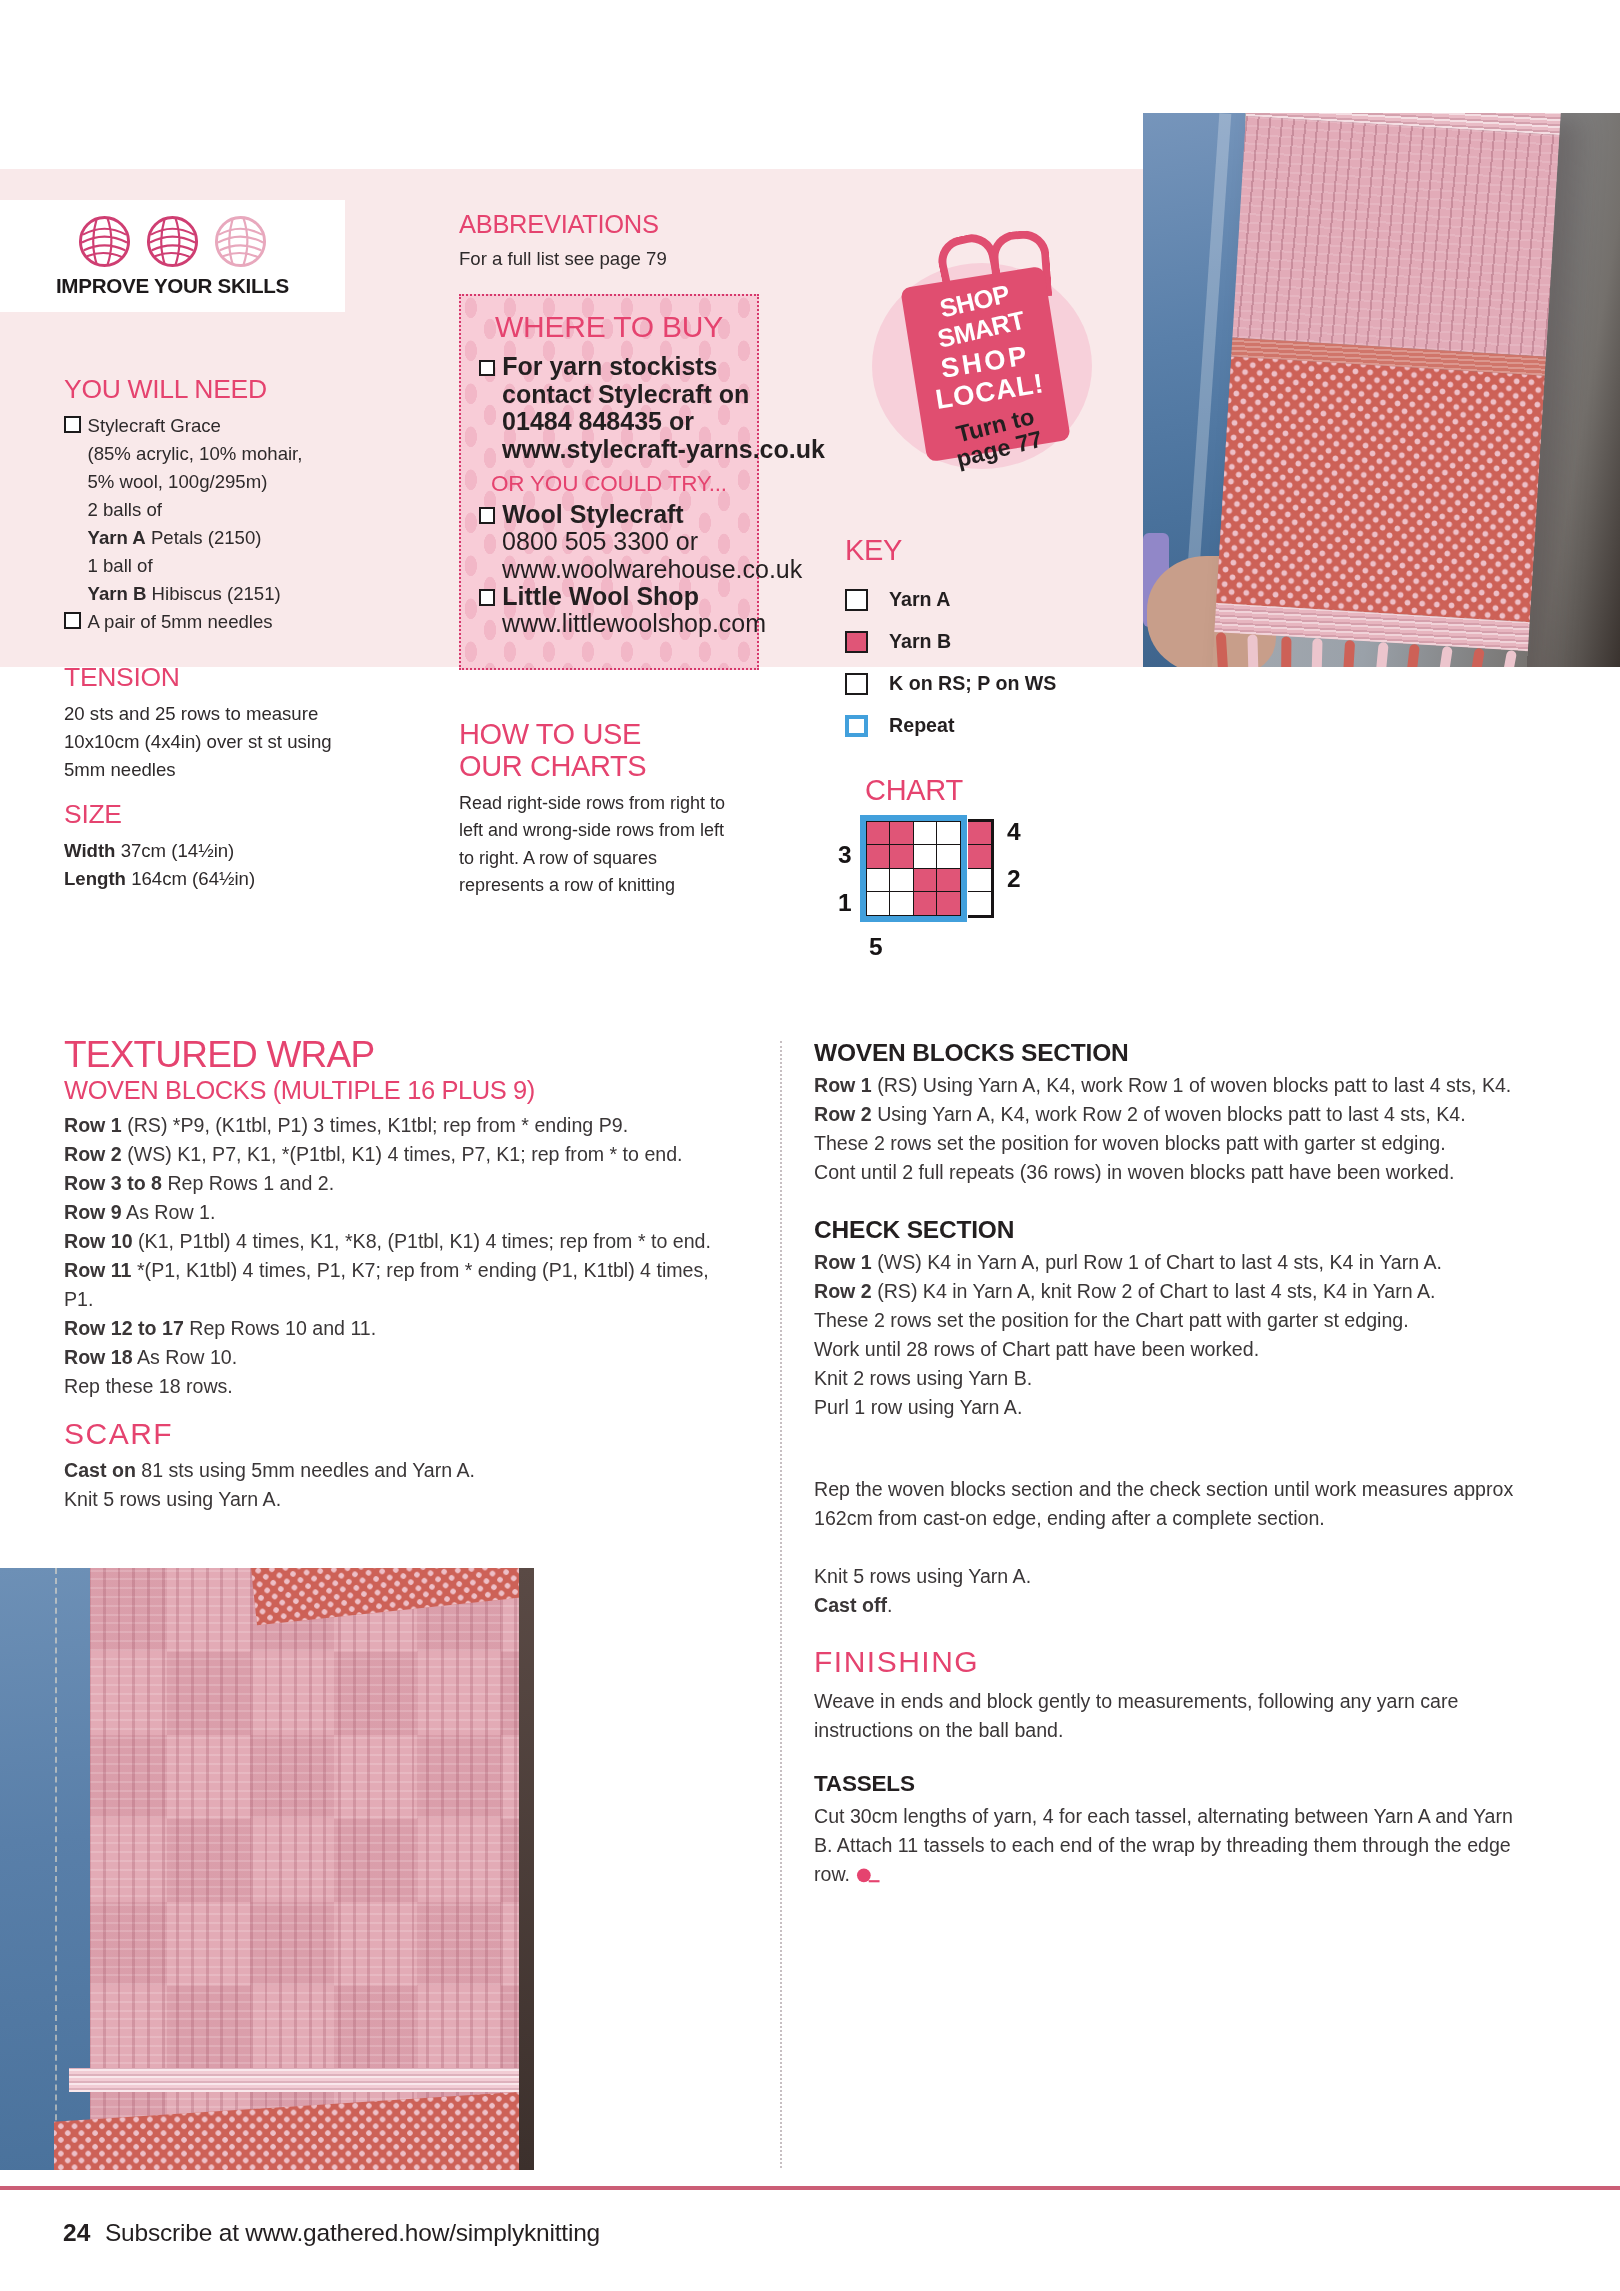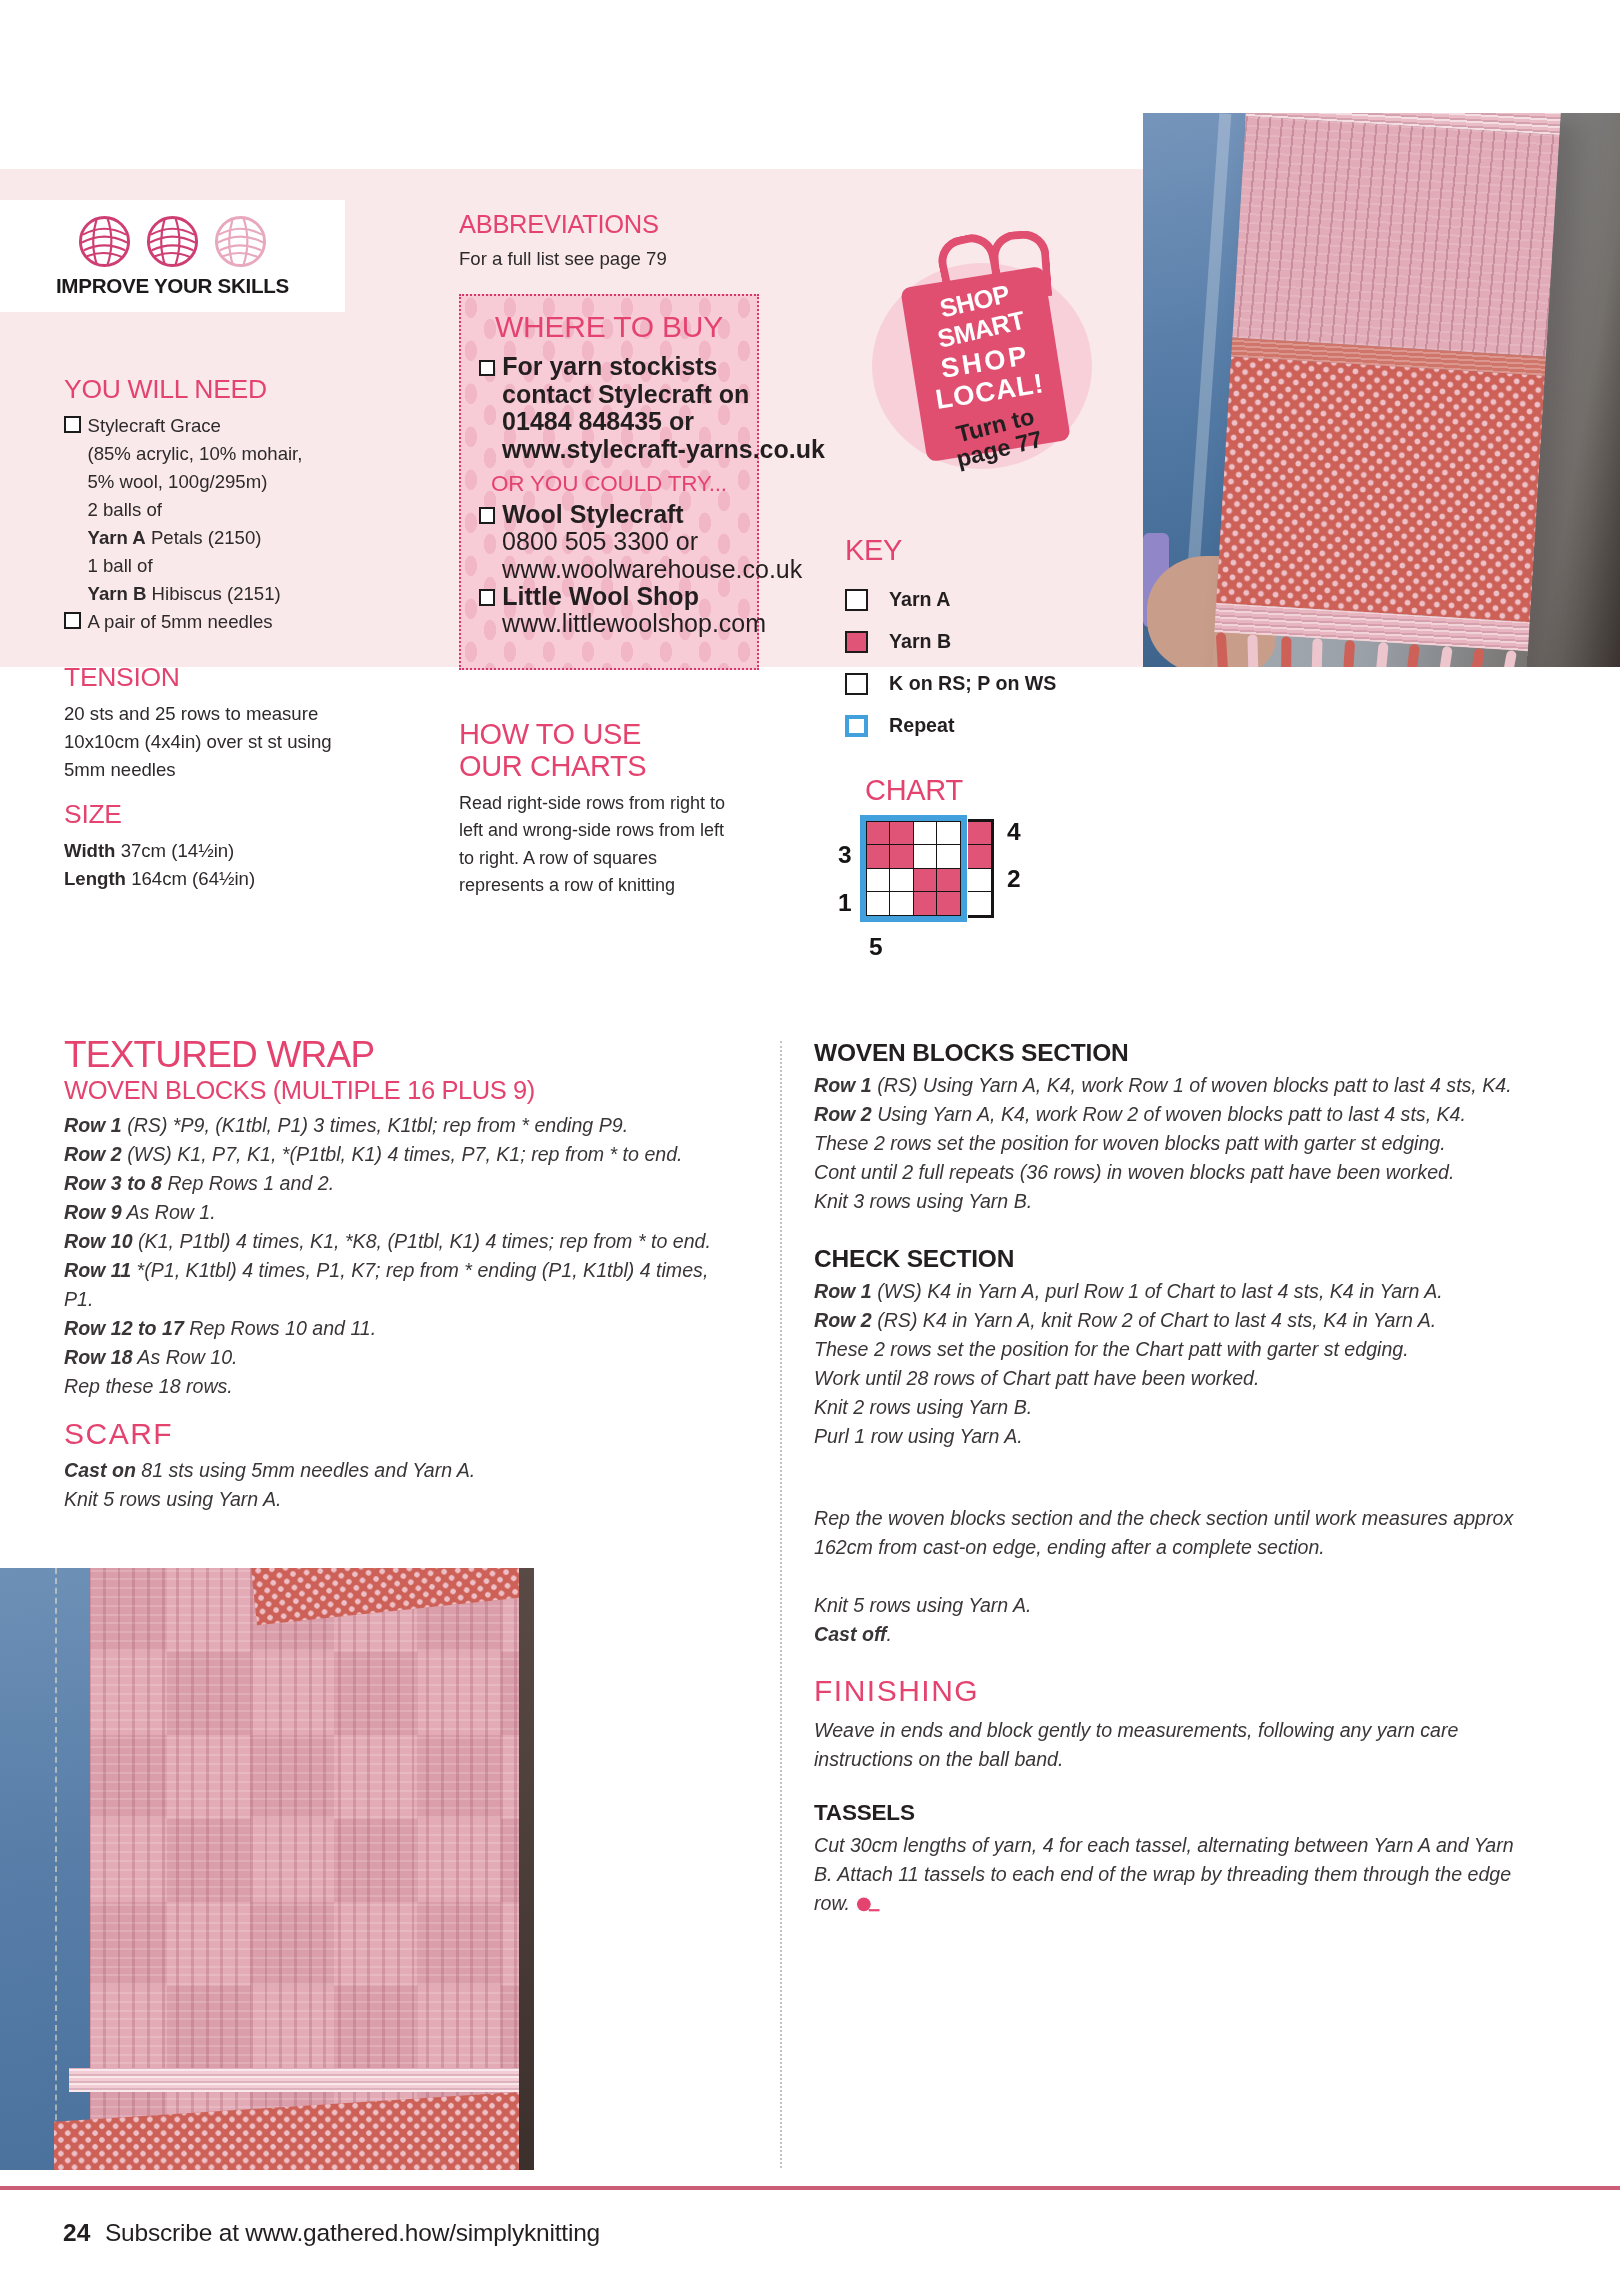--- a/index.html
+++ b/index.html
@@ -126,21 +126,21 @@
   .tassel{position:absolute;top:0;width:9.8px;border-radius:5.9px;}
   .t-coral{background:#cd6157;}
   .t-pink{background:#ecc5cd;}
 
   
   .divider-v{left:780px;top:1041px;height:1127px;border-left:2px dotted #c7bfc2;}
   .col-bl{left:64px;top:1035px;width:676px;}
   .col-br{left:814px;top:1039px;width:719px;}
   .big-title{font-size:37px;letter-spacing:-0.8px;line-height:39px;}
   .sub-title{font-size:25.5px;letter-spacing:-0.4px;line-height:29px;margin-top:2px;}
-  .body-text{font-size:19.6px;line-height:29px;color:#3a3637;font-style:italic;}
+  .body-text{font-size:19.6px;line-height:29px;color:#3a3637;}
   .rows-block{margin-top:5.9px;}
   .scarf-h{font-size:30px;letter-spacing:1.5px;margin-top:15.7px;margin-bottom:5.9px;}
   .black-h{font-size:24.5px;font-weight:800;letter-spacing:-0.2px;color:#231f20;margin-bottom:3.9px;}
   .gap30{height:29px;}.gap54{height:53px;}.gap26{height:25.5px;}
   .fin-h{font-size:30px;letter-spacing:1.5px;margin-bottom:7.8px;}
   .tas-h{font-size:22.5px;font-weight:800;color:#231f20;margin-bottom:5.9px;letter-spacing:-0.2px;}
   .end-ball{vertical-align:-2px;margin-left:5.9px;}
 
   
   .photo-bottom{left:0;top:1568px;width:534px;height:602px;overflow:hidden;background-color:#e2a6b2;
@@ -376,21 +376,20 @@
   </div>
 </div>
 
 <div class="abs col-br">
   <div class="black-h">WOVEN BLOCKS SECTION</div>
   <div class="body-text">
     <div><b>Row 1</b><span> (RS) Using Yarn A, K4, work Row 1 of woven blocks patt to last 4 sts, K4.</span></div>
     <div><b>Row 2</b><span> Using Yarn A, K4, work Row 2 of woven blocks patt to last 4 sts, K4.</span></div>
     <div>These 2 rows set the position for woven blocks patt with garter st edging.</div>
     <div>Cont until 2 full repeats (36 rows) in woven blocks patt have been worked.</div>
-    <div>Knit 3 rows using Yarn B.</div>
   </div>
   <div class="gap30"></div>
   <div class="black-h">CHECK SECTION</div>
   <div class="body-text">
     <div><b>Row 1</b><span> (WS) K4 in Yarn A, purl Row 1 of Chart to last 4 sts, K4 in Yarn A.</span></div>
     <div><b>Row 2</b><span> (RS) K4 in Yarn A, knit Row 2 of Chart to last 4 sts, K4 in Yarn A.</span></div>
     <div>These 2 rows set the position for the Chart patt with garter st edging.</div>
     <div>Work until 28 rows of Chart patt have been worked.</div>
     <div>Knit 2 rows using Yarn B.</div>
     <div>Purl 1 row using Yarn A.</div>

